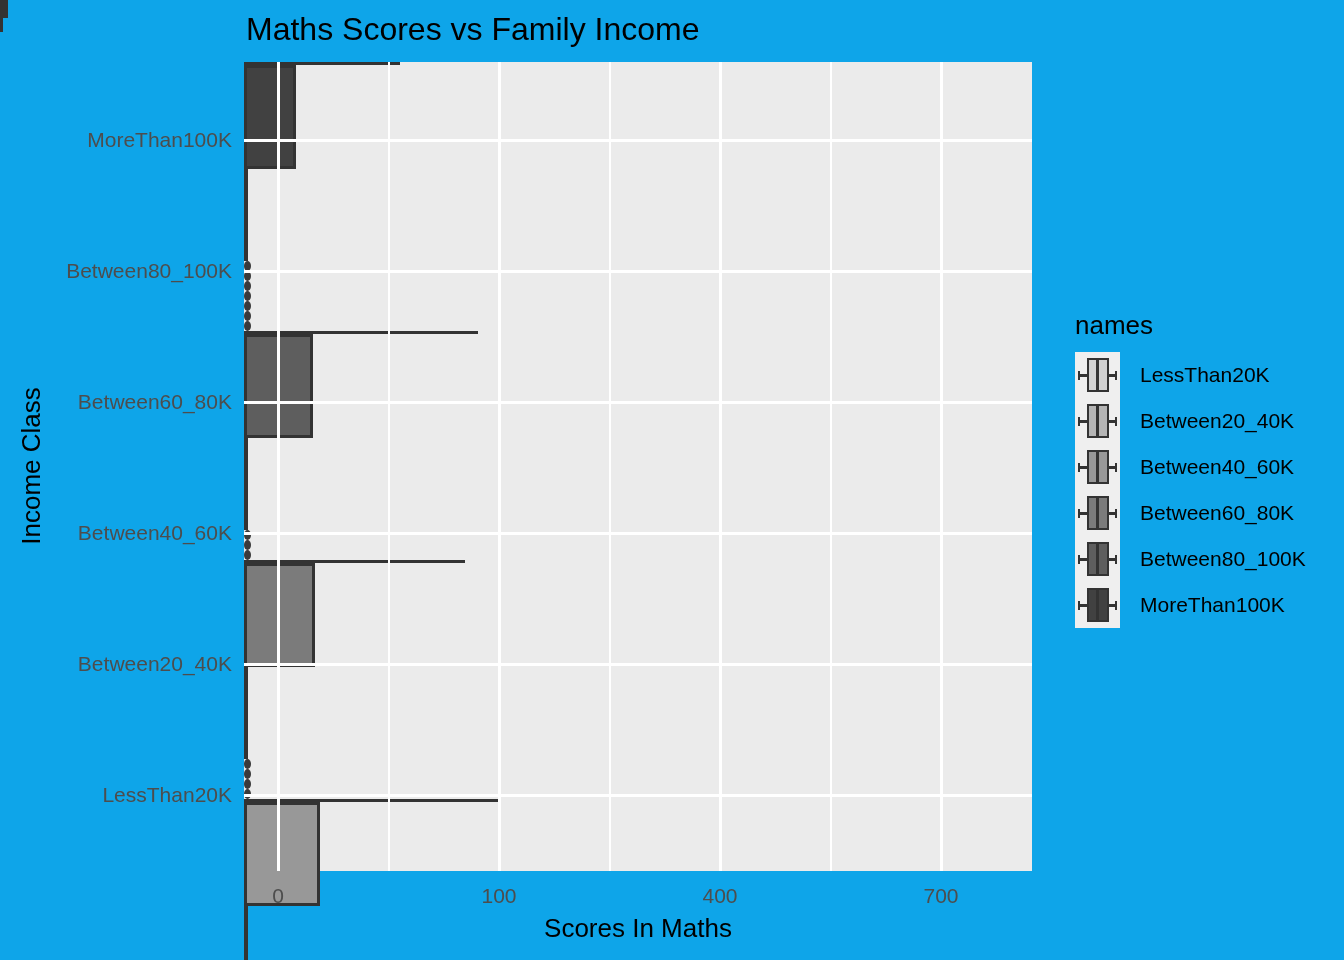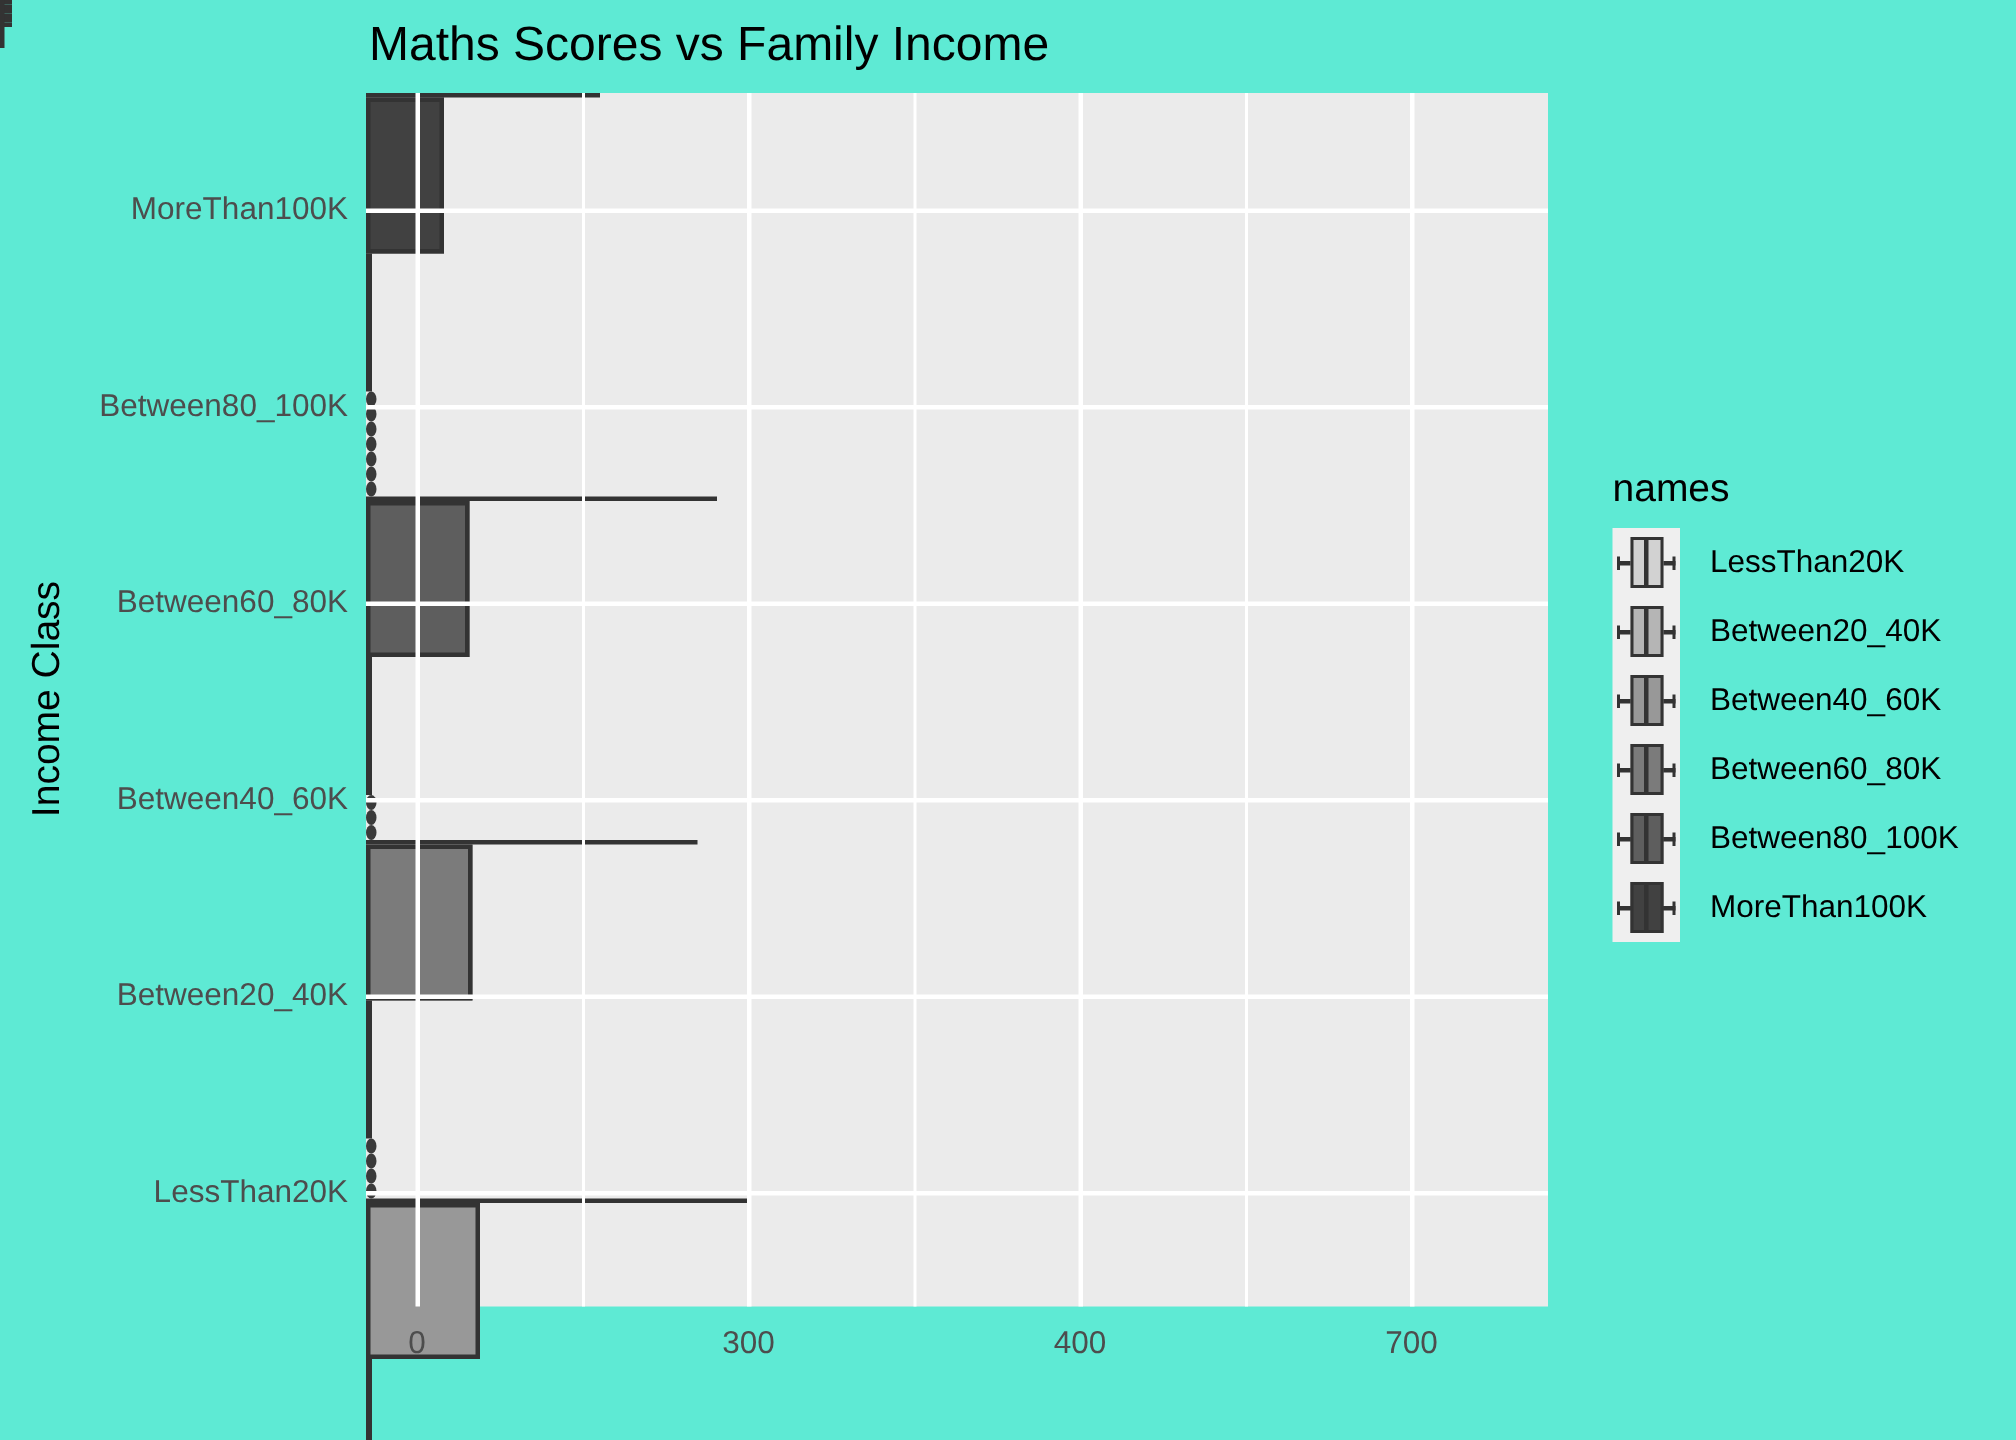--- a/index.html
+++ b/index.html
@@ -1,17 +1,17 @@
 <!DOCTYPE html>
 <html><head>
 <meta charset="utf-8">
 <style>
   html,body{margin:0;padding:0;background:#fff;}
   .figure{
-    position:relative;width:1344px;height:960px;background:#5eead4;
+    position:relative;width:1344px;height:960px;background:#0ea5e9;
     font-family:"Liberation Sans",sans-serif;overflow:hidden;
   }
   .abs{position:absolute;}
   .plot-title{position:absolute;left:246px;top:11px;font-size:32px;color:#000;white-space:nowrap;}
   .x-title{position:absolute;left:244px;top:913px;width:788px;text-align:center;font-size:26px;color:#000;}
   .y-title{position:absolute;left:31px;top:466px;transform:translate(-50%,-50%) rotate(-90deg);font-size:26px;color:#000;white-space:nowrap;}
   .panel{position:absolute;left:244px;top:62px;width:788px;height:809px;}
   .gridline{position:absolute;}
   .tick-label-x{position:absolute;width:90px;text-align:center;font-size:21px;}
   .tick-label-y{position:absolute;width:212px;text-align:right;font-size:21px;white-space:nowrap;}
@@ -76,26 +76,27 @@
       <div class="tick-label-y" style="left: 20px; top: 521px; color: rgb(77, 77, 77);">Between40_60K</div>
       <div style="left: 235px; top: 662.5px; width: 8px; height: 3px; background: rgb(51, 51, 51);"></div>
       <div class="tick-label-y" style="left: 20px; top: 652px; color: rgb(77, 77, 77);">Between20_40K</div>
       <div style="left: 235px; top: 793.5px; width: 8px; height: 3px; background: rgb(51, 51, 51);"></div>
       <div class="tick-label-y" style="left: 20px; top: 783px; color: rgb(77, 77, 77);">LessThan20K</div>
     </div>
   <div class="abs" id="x-axis">
       <div style="left: 276.5px; top: 871px; width: 3px; height: 8px; background: rgb(51, 51, 51);"></div>
       <div class="tick-label-x" style="left: 233px; top: 884px; color: rgb(77, 77, 77);">0</div>
       <div style="left: 497.5px; top: 871px; width: 3px; height: 8px; background: rgb(51, 51, 51);"></div>
-      <div class="tick-label-x" style="left: 454px; top: 884px; color: rgb(77, 77, 77);">300</div>
+      <div class="tick-label-x" style="left: 454px; top: 884px; color: rgb(77, 77, 77);">100</div>
       <div style="left: 718.5px; top: 871px; width: 3px; height: 8px; background: rgb(51, 51, 51);"></div>
       <div class="tick-label-x" style="left: 675px; top: 884px; color: rgb(77, 77, 77);">400</div>
       <div style="left: 939.5px; top: 871px; width: 3px; height: 8px; background: rgb(51, 51, 51);"></div>
       <div class="tick-label-x" style="left: 896px; top: 884px; color: rgb(77, 77, 77);">700</div>
     </div>
+  <div class="x-title">Scores In Maths</div>
   <div class="abs" id="legend">
     <div class="legend-title">names</div>
   <div style="left: 1075px; top: 352px; width: 45px; height: 46px; background: rgb(239, 239, 239); position: absolute;">
         <div style="position: absolute; left: 3px; top: 21.5px; width: 39px; height: 3px; background: rgb(51, 51, 51);"></div>
         <div style="position: absolute; left: 3px; top: 18.5px; width: 2px; height: 9px; background: rgb(51, 51, 51);"></div>
         <div style="position: absolute; right: 3px; top: 18.5px; width: 2px; height: 9px; background: rgb(51, 51, 51);"></div>
         <div style="position: absolute; left: 11.5px; top: 6px; width: 18px; height: 30px; background: rgb(210, 210, 210); border: 2px solid rgb(51, 51, 51);"></div>
         <div style="position: absolute; left: 21.25px; top: 8px; width: 2.5px; height: 30px; background: rgb(51, 51, 51);"></div>
       </div>
       <div class="legend-label" style="top: 363px;">LessThan20K</div>

